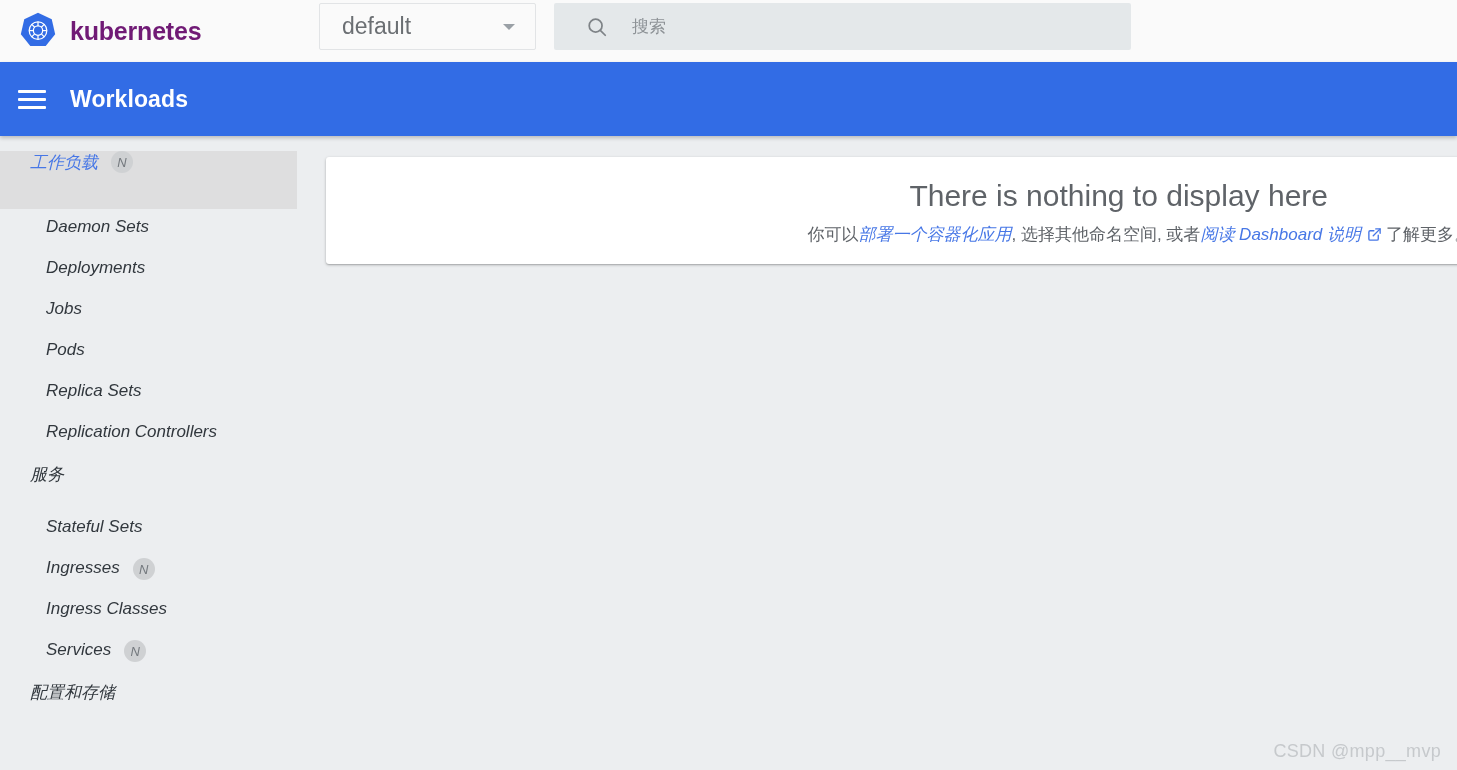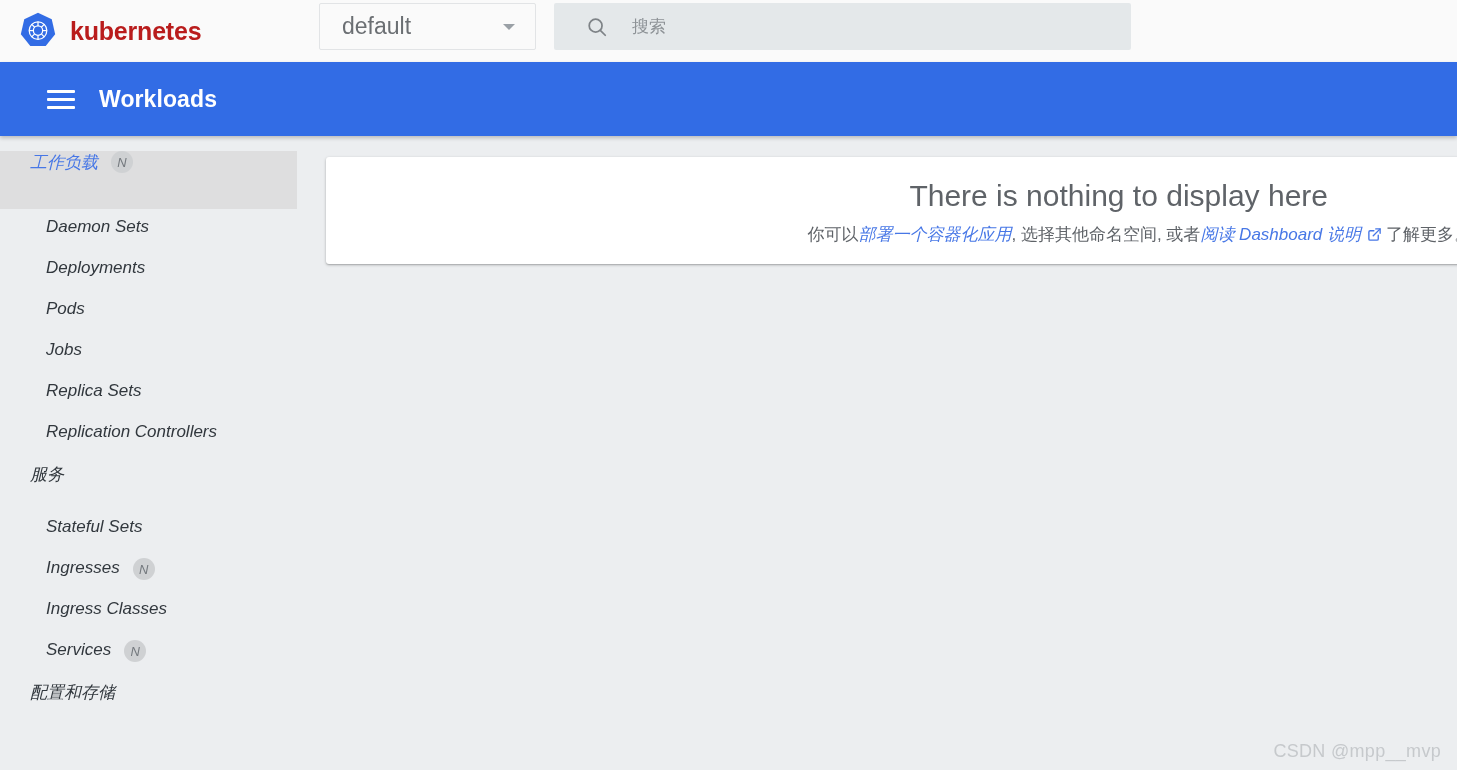--- a/index.html
+++ b/index.html
@@ -29,21 +29,21 @@
     width: 282px;
   }
   .k8s-logo {
     width: 40px; height: 40px;
     display: block;
   }
   .brand-name {
     margin-left: 12px;
     font-size: 25px;
     font-weight: bold;
-    color: #b91c1c;
+    color: #701a75;
     letter-spacing: -0.2px;
   }
 
   .namespace-select {
     position: absolute;
     left: 319px; top: 3px;
     width: 217px; height: 47px;
     border: 1px solid #e2e4e6;
     border-radius: 2px;
     background: #fafafa;
@@ -89,21 +89,20 @@
   
   .appbar {
     position: absolute;
     top: 62px; left: 0;
     width: 1457px; height: 74px;
     background: #326ce5;
     display: flex;
     align-items: center;
     box-shadow: 0 2px 4px rgba(0,0,0,0.22);
     z-index: 5;
-    padding-left: 29px;
   }
   .hamburger {
     margin-left: 18px;
     width: 28px;
     display: flex;
     flex-direction: column;
     gap: 5px;
     cursor: pointer;
   }
   .hamburger span {
@@ -281,24 +280,24 @@
 
   <div class="gap-sm"></div>
 
   <div class="nav-item">
     <span>Daemon Sets</span>
   </div>
   <div class="nav-item">
     <span>Deployments</span>
   </div>
   <div class="nav-item">
+    <span>Jobs</span>
+  </div>
+  <div class="nav-item">
     <span>Pods</span>
-  </div>
-  <div class="nav-item">
-    <span>Jobs</span>
   </div>
   <div class="nav-item">
     <span>Replica Sets</span>
   </div>
   <div class="nav-item">
     <span>Replication Controllers</span>
   </div>
   <div class="nav-item section-head">
     <span>服务</span>
   </div>

